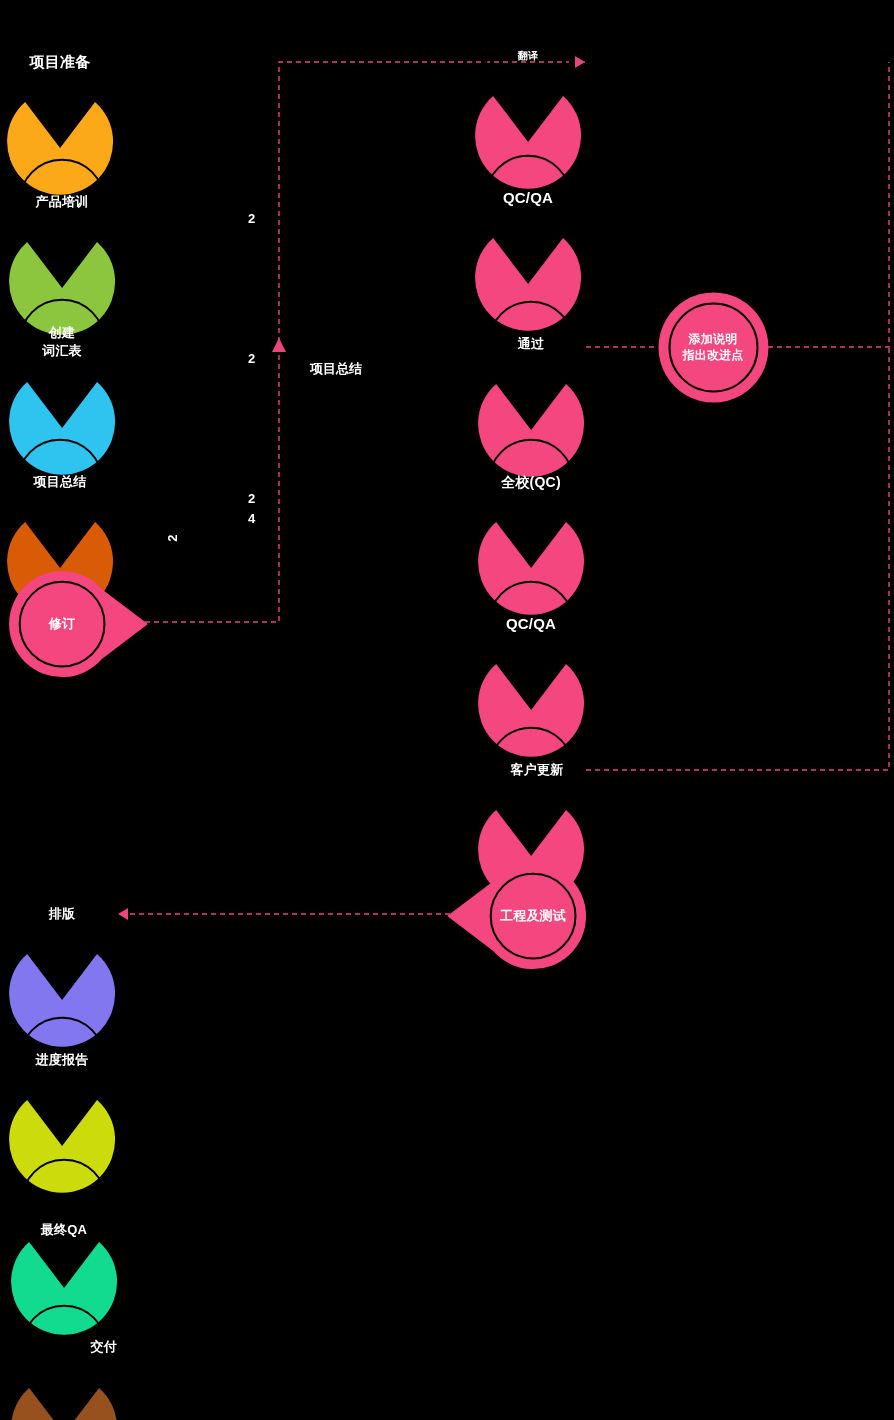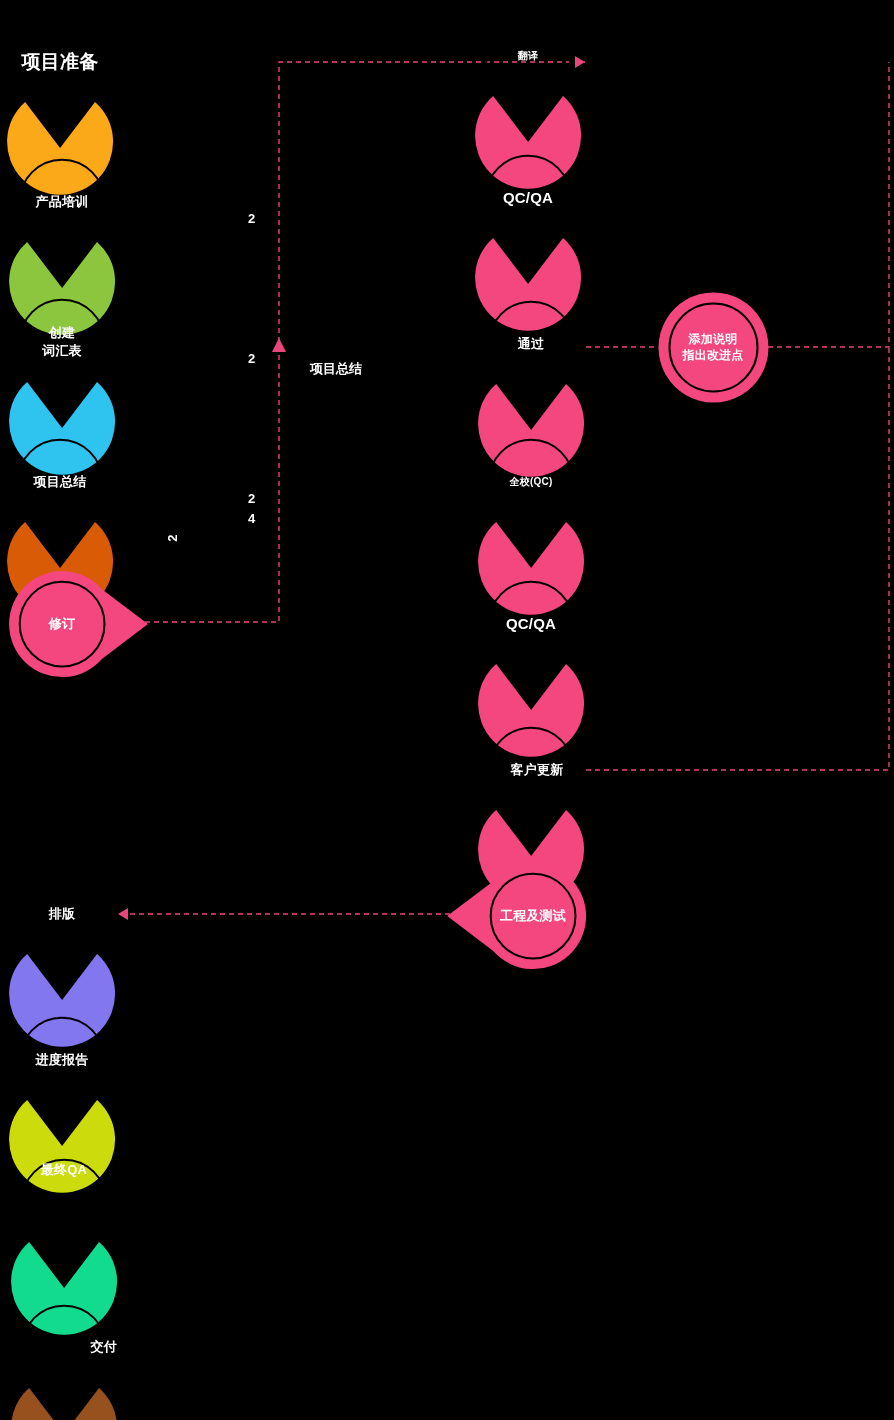--- a/index.html
+++ b/index.html
@@ -96,21 +96,21 @@
 
   <div id="nodes-layer">
       <div class="node" style="left: -30.1px; top: -28.1px; width: 180.2px; height: 180.2px;">
         <svg width="180.2" height="180.2" viewBox="0 0 180.2 180.2">
           <g transform="translate(37.099999999999994,37.099999999999994)">
             <path d="M 87.94738761448806 92.84570364446743 A 53 53 0 1 1 18.052612385511928 92.84570364446743 L 53 138.86 Z" fill="#FBA919"></path>
             <circle cx="53" cy="53" r="42.400000000000006" fill="none" stroke="#000000" stroke-width="2"></circle>
           </g>
         </svg>
         <div style="position: absolute; left: 37.1px; top: 37.1px; width: 106px; height: 106px; display: flex; align-items: center; justify-content: center;">
-          <div class="node-label" style="font-size: 19px; padding-bottom: 0px; position: static; width: auto; height: auto;">项目准备</div>
+          <div class="node-label" style="font-size: 15px; padding-bottom: 0px; position: static; width: auto; height: auto;">项目准备</div>
         </div>
       </div>
       <div class="node" style="left: -28.1px; top: 111.9px; width: 180.2px; height: 180.2px;">
         <svg width="180.2" height="180.2" viewBox="0 0 180.2 180.2">
           <g transform="translate(37.099999999999994,37.099999999999994)">
             <path d="M 87.94738761448806 92.84570364446743 A 53 53 0 1 1 18.052612385511928 92.84570364446743 L 53 138.86 Z" fill="#8CC63E"></path>
             <circle cx="53" cy="53" r="42.400000000000006" fill="none" stroke="#000000" stroke-width="2"></circle>
           </g>
         </svg>
         <div style="position: absolute; left: 37.1px; top: 37.1px; width: 106px; height: 106px; display: flex; align-items: center; justify-content: center;">
@@ -173,21 +173,21 @@
           <div class="node-label" style="font-size: 13px; padding-bottom: 0px; position: static; width: auto; height: auto;">进度报告</div>
         </div>
       </div>
       <div class="node" style="left: -26.1px; top: 1111.9px; width: 180.2px; height: 180.2px;">
         <svg width="180.2" height="180.2" viewBox="0 0 180.2 180.2">
           <g transform="translate(37.099999999999994,37.099999999999994)">
             <path d="M 87.94738761448806 92.84570364446743 A 53 53 0 1 1 18.052612385511928 92.84570364446743 L 53 138.86 Z" fill="#12DB8F"></path>
             <circle cx="53" cy="53" r="42.400000000000006" fill="none" stroke="#000000" stroke-width="2"></circle>
           </g>
         </svg>
-        <div style="position: absolute; left: 37.1px; top: 49px; width: 106px; height: 106px; display: flex; align-items: flex-start; justify-content: center;">
+        <div style="position: absolute; left: 37.1px; top: 21px; width: 106px; height: 106px; display: flex; align-items: flex-end; justify-content: center;">
           <div class="node-label" style="font-size: 13px; padding-bottom: 0px; position: static; width: auto; height: auto;">最终QA</div>
         </div>
       </div>
       <div class="node" style="left: -26.1px; top: 1257.9px; width: 180.2px; height: 180.2px;">
         <svg width="180.2" height="180.2" viewBox="0 0 180.2 180.2">
           <g transform="translate(37.099999999999994,37.099999999999994)">
             <path d="M 87.94738761448806 92.84570364446743 A 53 53 0 1 1 18.052612385511928 92.84570364446743 L 53 138.86 Z" fill="#96511F"></path>
             <circle cx="53" cy="53" r="42.400000000000006" fill="none" stroke="#000000" stroke-width="2"></circle>
           </g>
         </svg>
@@ -229,21 +229,21 @@
         </div>
       </div>
       <div class="node" style="left: 440.9px; top: 391.9px; width: 180.2px; height: 180.2px;">
         <svg width="180.2" height="180.2" viewBox="0 0 180.2 180.2">
           <g transform="translate(37.099999999999994,37.099999999999994)">
             <path d="M 87.94738761448806 92.84570364446743 A 53 53 0 1 1 18.052612385511928 92.84570364446743 L 53 138.86 Z" fill="#F4467F"></path>
             <circle cx="53" cy="53" r="42.400000000000006" fill="none" stroke="#000000" stroke-width="2"></circle>
           </g>
         </svg>
         <div style="position: absolute; left: 37.1px; top: 37.1px; width: 106px; height: 106px; display: flex; align-items: center; justify-content: center;">
-          <div class="node-label" style="font-size: 10px; padding-bottom: 0px; position: static; width: auto; height: auto;">全校(QC)</div>
+          <div class="node-label" style="font-size: 14px; padding-bottom: 0px; position: static; width: auto; height: auto;">全校(QC)</div>
         </div>
       </div>
       <div class="node" style="left: 440.9px; top: 533.9px; width: 180.2px; height: 180.2px;">
         <svg width="180.2" height="180.2" viewBox="0 0 180.2 180.2">
           <g transform="translate(37.099999999999994,37.099999999999994)">
             <path d="M 87.94738761448806 92.84570364446743 A 53 53 0 1 1 18.052612385511928 92.84570364446743 L 53 138.86 Z" fill="#F4467F"></path>
             <circle cx="53" cy="53" r="42.400000000000006" fill="none" stroke="#000000" stroke-width="2"></circle>
           </g>
         </svg>
         <div style="position: absolute; left: 37.1px; top: 37.1px; width: 106px; height: 106px; display: flex; align-items: center; justify-content: center;">

